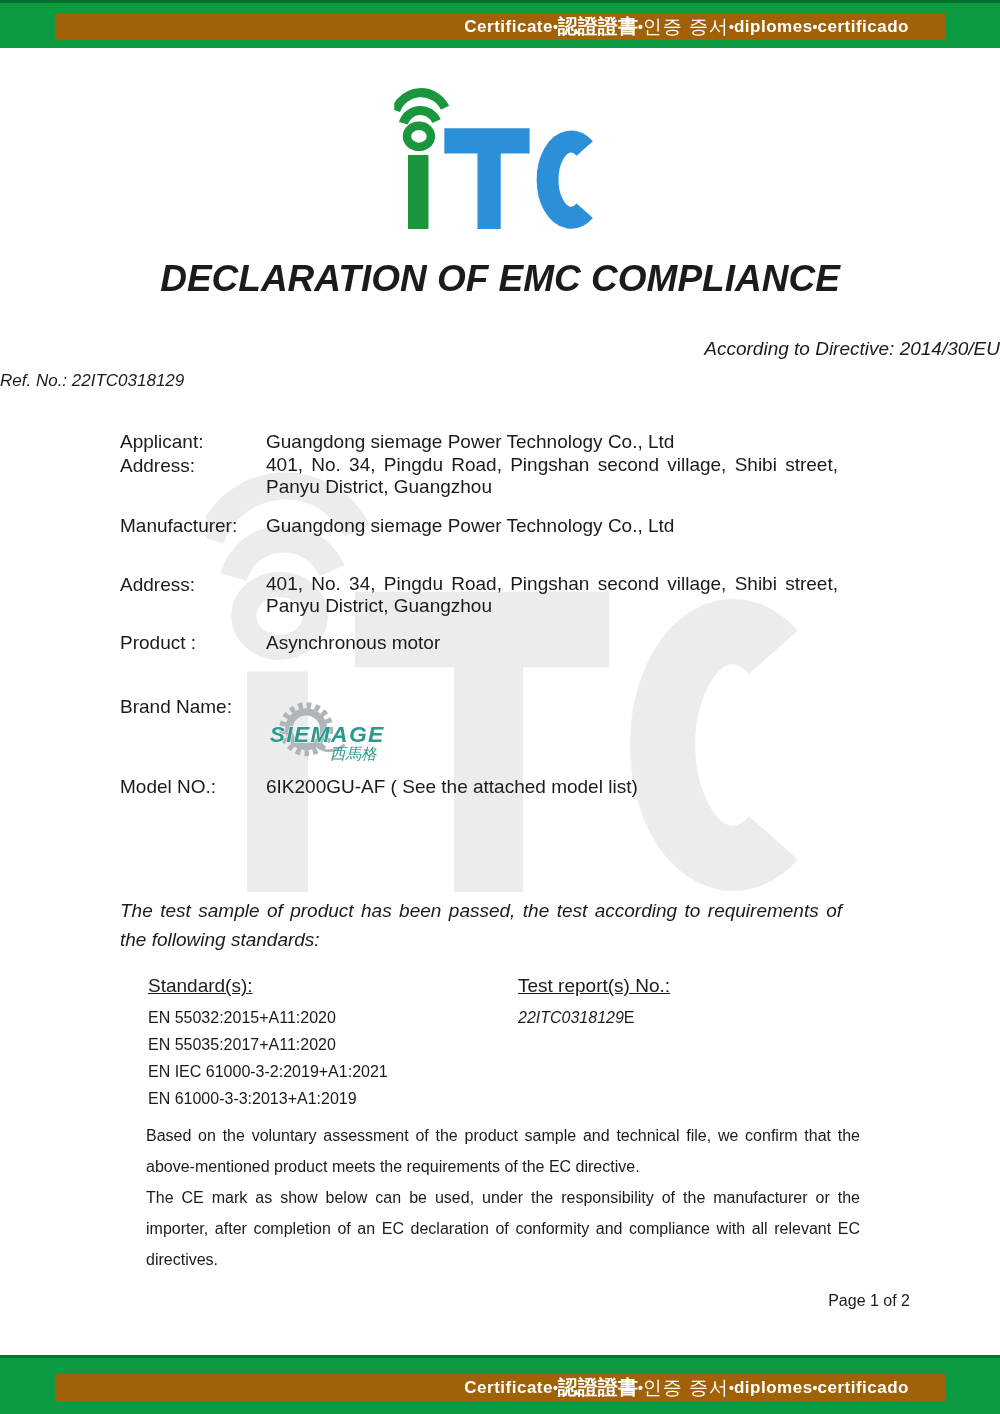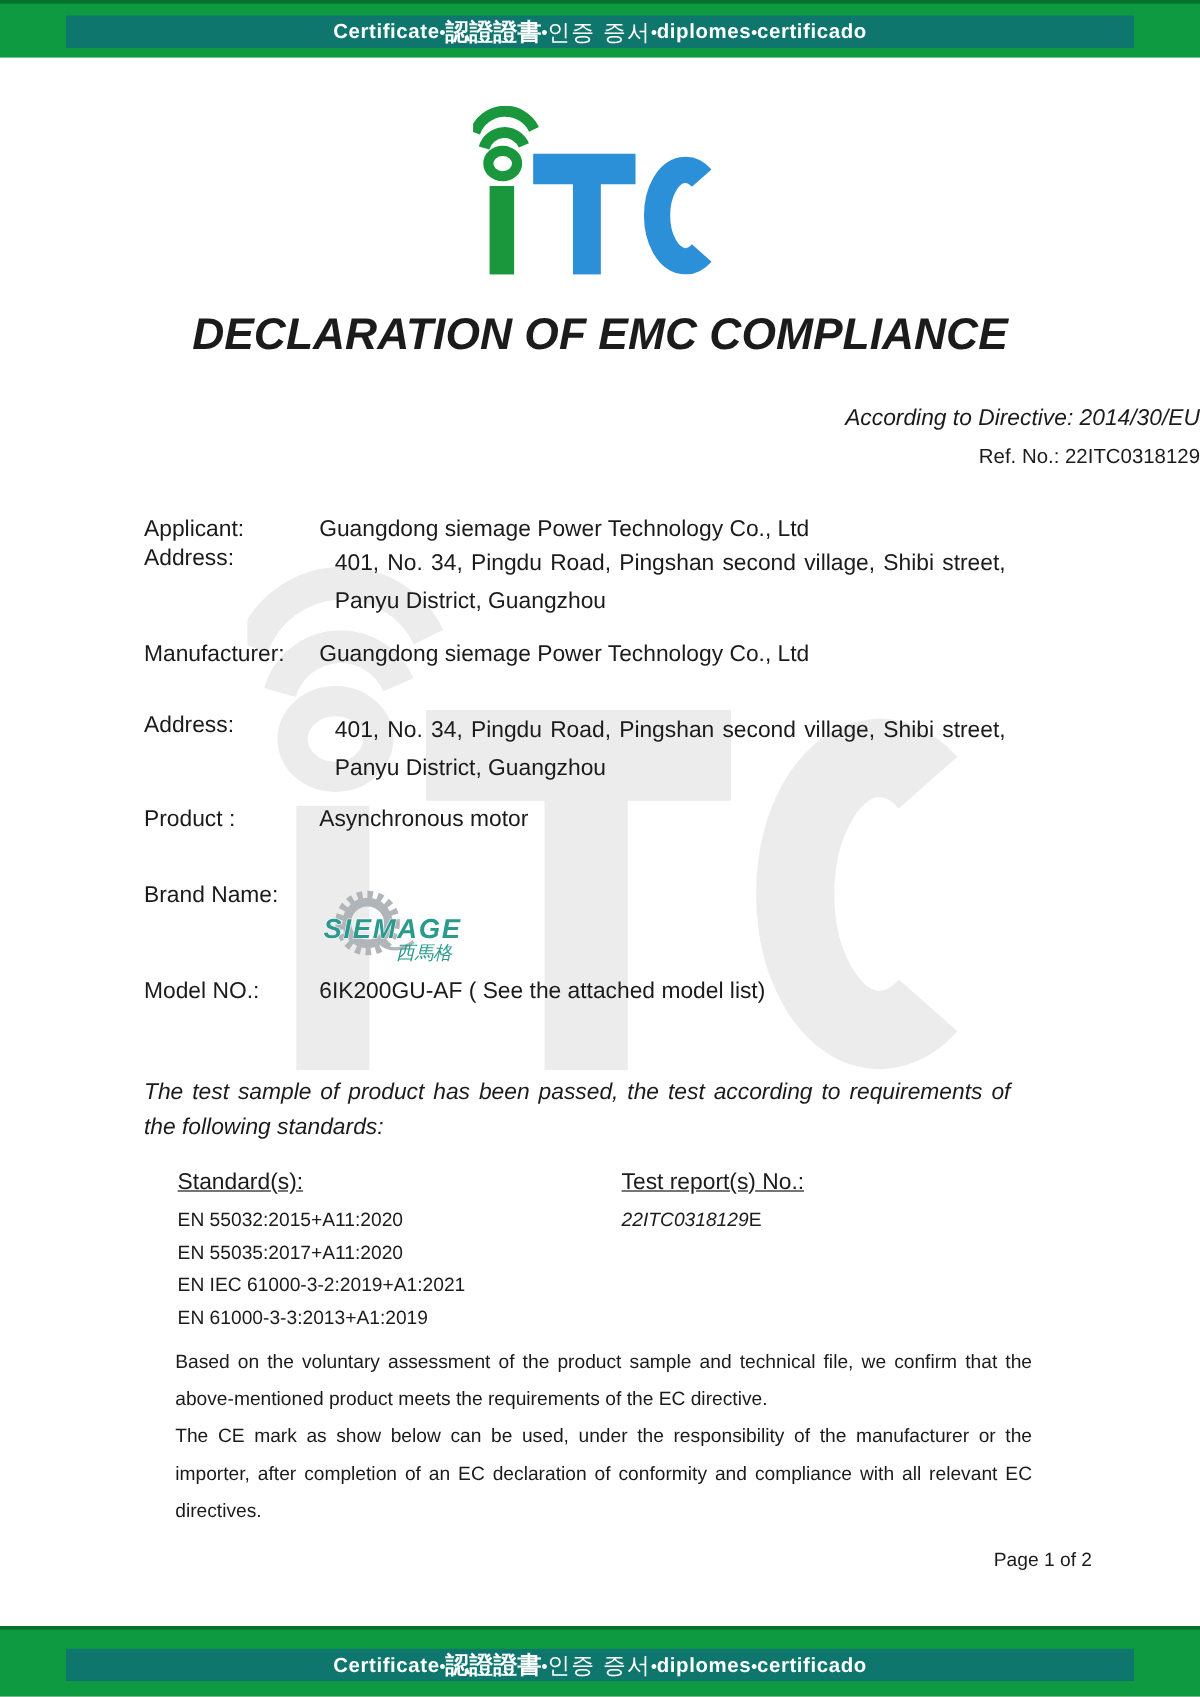--- a/index.html
+++ b/index.html
@@ -16,22 +16,22 @@
   
   .banner {
     position:absolute; left:0; right:0;
     background:#0d9a41;
     border-top:3px solid #06702e;
   }
   .banner.top { top:0; height:48px; }
   .banner.bottom { top:1355px; height:59px; }
   .banner-bar {
     position:absolute; left:55px; right:55px; height:27px;
-    background:#0f766e;
-    display:flex; align-items:center; justify-content:center;
+    background:#a16207;
+    display:flex; align-items:center; justify-content:flex-end;
     padding:0 36px;
     color:#fff; white-space:nowrap;
   }
   .banner.top .banner-bar { top:10px; }
   .banner.bottom .banner-bar { top:16px; }
   .b-en { font-size:17px; font-weight:bold; letter-spacing:.5px; }
   .b-zh { font-size:20px; font-weight:bold; }
   .b-ko { font-size:19px; font-weight:normal; letter-spacing:1px; }
   .b-sep { font-size:14px; font-weight:bold; }
 
@@ -56,29 +56,29 @@
     text-align:center;
     font-size:37px; font-weight:bold; font-style:italic;
     letter-spacing:0;
   }
   .subtitle {
     position:absolute; top:338px; left:0; width:100%;
     text-align:right; font-size:19px; font-style:italic;
   }
   .ref-no {
     position:absolute; top:371px; left:0; width:100%;
-    text-align:right; font-size:17px; 
+    text-align:left; font-size:17px; font-style:italic;
   }
 
   
   .fields { position:absolute; top:430px; left:120px; width:718px; }
   .field-row { display:flex; font-size:19px; line-height:24px; }
   .f-label { width:146px; flex:none; }
   .f-value { flex:1; }
-  .field-row.justify .f-value { text-align:justify; line-height:32px;margin-left:13px; }
+  .field-row.justify .f-value { text-align:justify; line-height:22px; }
   .row-applicant   { }
   .row-address1    { margin-bottom:16px; }
   .row-manufacturer{ margin-bottom:35px; }
   .row-address2    { margin-bottom:14px; }
   .row-product     { margin-bottom:22px; }
   .row-brand       { margin-bottom:12px;margin-top:40px; }
   .brand-logo { width:150px; height:64px; margin-top:4px; display:block; }
 
   
   .intro {

